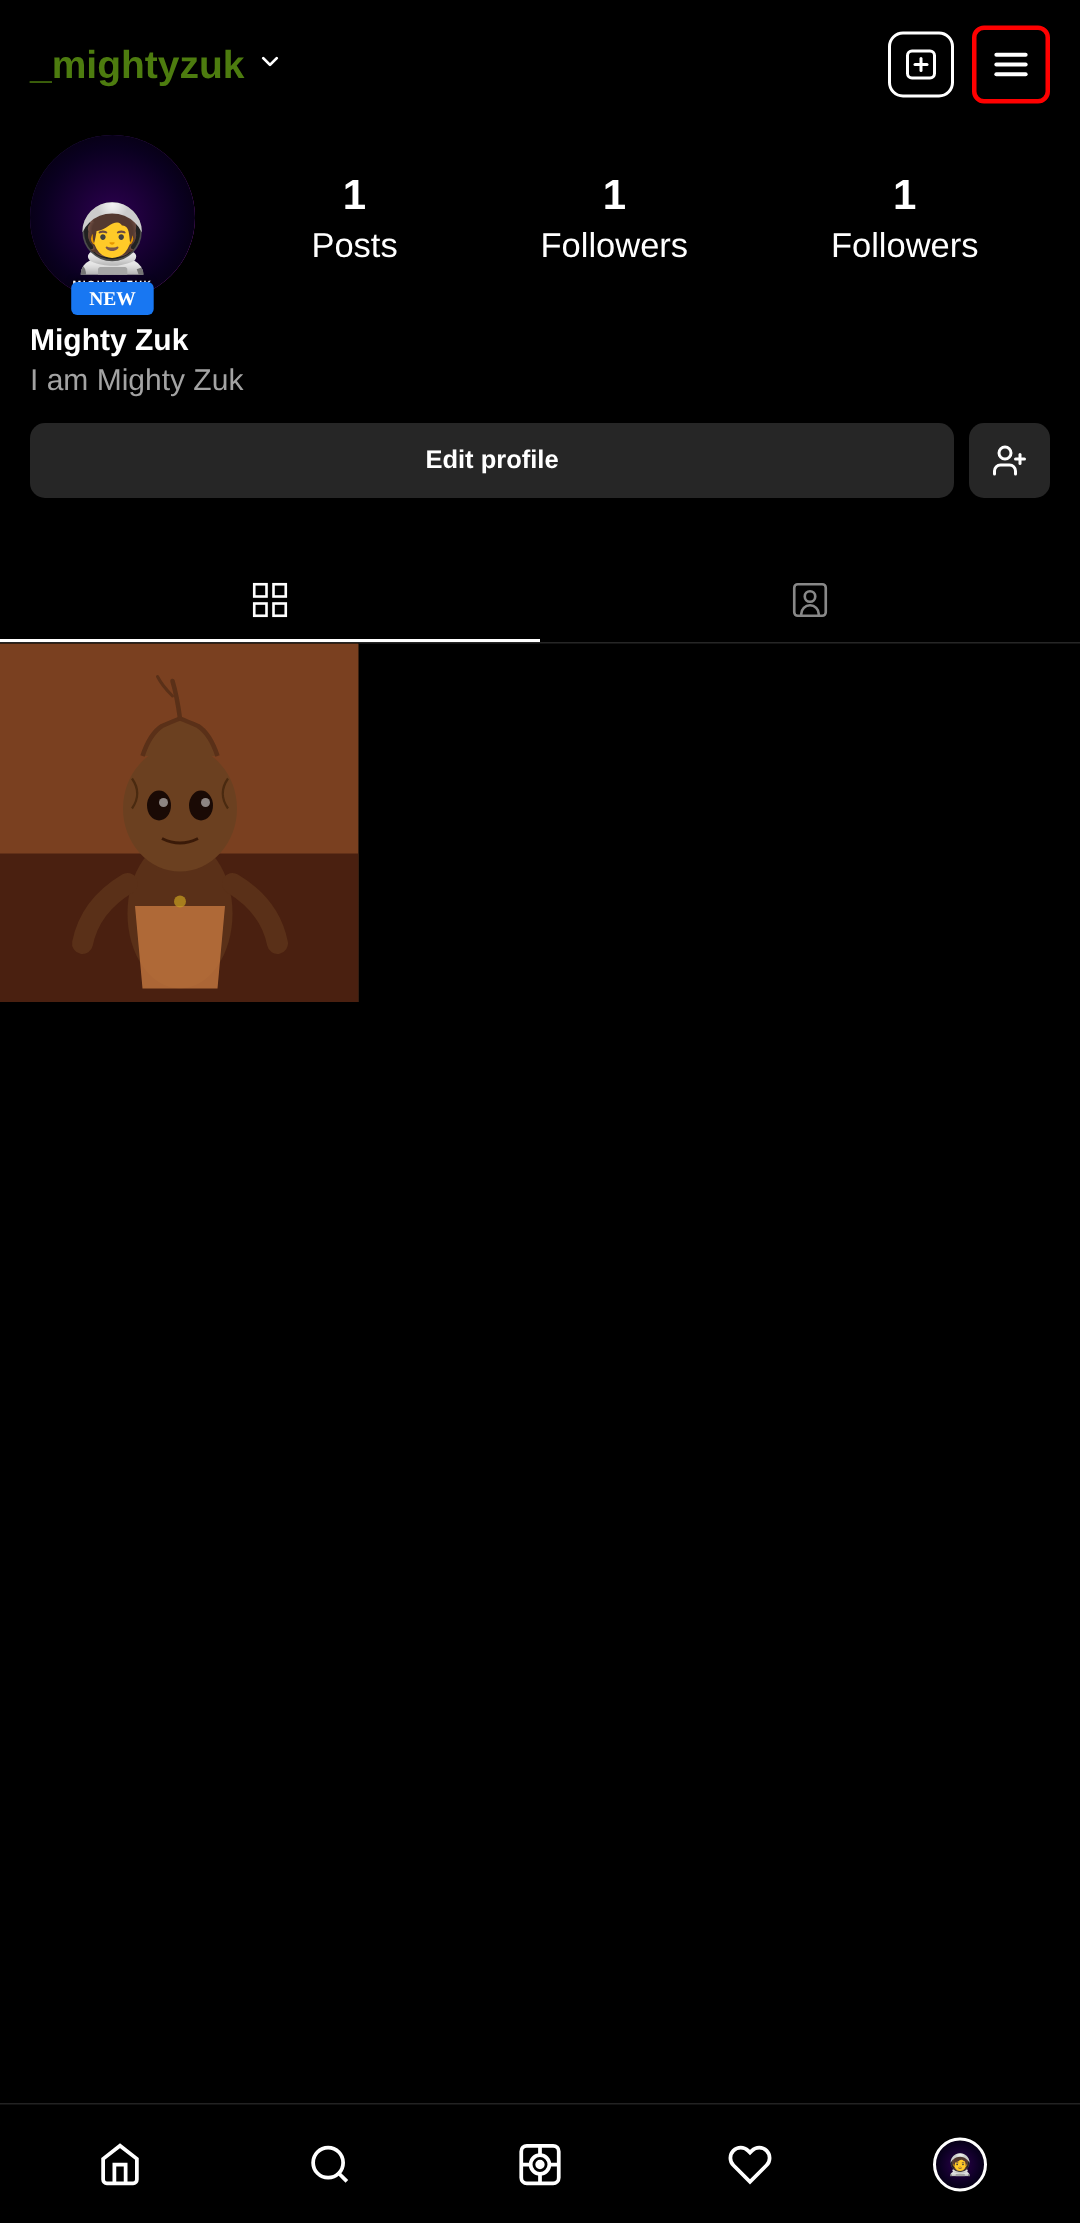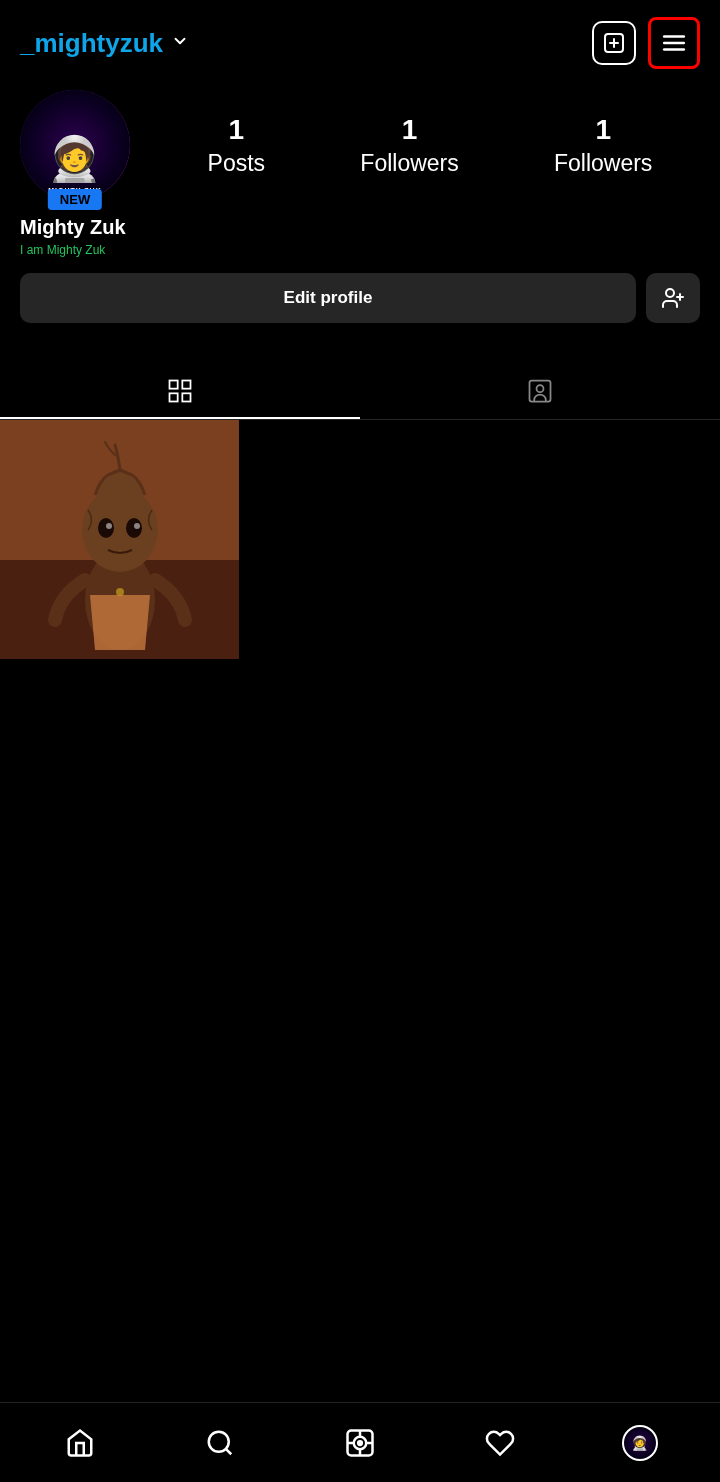--- a/index.html
+++ b/index.html
@@ -23,21 +23,21 @@
       height: 80px;
     }
     .header-left {
       display: flex;
       align-items: center;
       gap: 8px;
     }
     .username {
       font-size: 26px;
       font-weight: 700;
-      color: #0ea5e9;
+      color: #4d7c0f;
     }
     .chevron-icon {
       font-size: 18px;
       color: #fff;
     }
     .header-right {
       display: flex;
       align-items: center;
       gap: 12px;
     }
@@ -130,26 +130,27 @@
       white-space: nowrap;
       letter-spacing: 1px;
       text-shadow: 0 0 4px #000;
     }
     .new-badge {
       position: absolute;
       bottom: -10px;
       left: 50%;
       transform: translateX(-50%);
       background: #1877f2;
-      color: #000000;
+      color: #ffffff;
       font-size: 13px;
       font-weight: 700;
       padding: 3px 12px;
       border-radius: 4px;
       white-space: nowrap;
+      font-family: Liberation Serif, serif;
     }
     .stats-row {
       display: flex;
       gap: 0;
       flex: 1;
       justify-content: space-around;
     }
     .stat-item {
       display: flex;
       flex-direction: column;
@@ -170,22 +171,22 @@
     .profile-info {
       margin-bottom: 16px;
     }
     .display-name {
       font-size: 20px;
       font-weight: 700;
       color: #fff;
       margin-bottom: 4px;
     }
     .bio {
-      font-size: 12px;
-      color: #22c55e;
+      font-size: 20px;
+      color: #a3a3a3;
     }
 
     
     .buttons-row {
       display: flex;
       gap: 10px;
       margin-bottom: 10px;
     }
     .edit-profile-btn {
       flex: 1;

